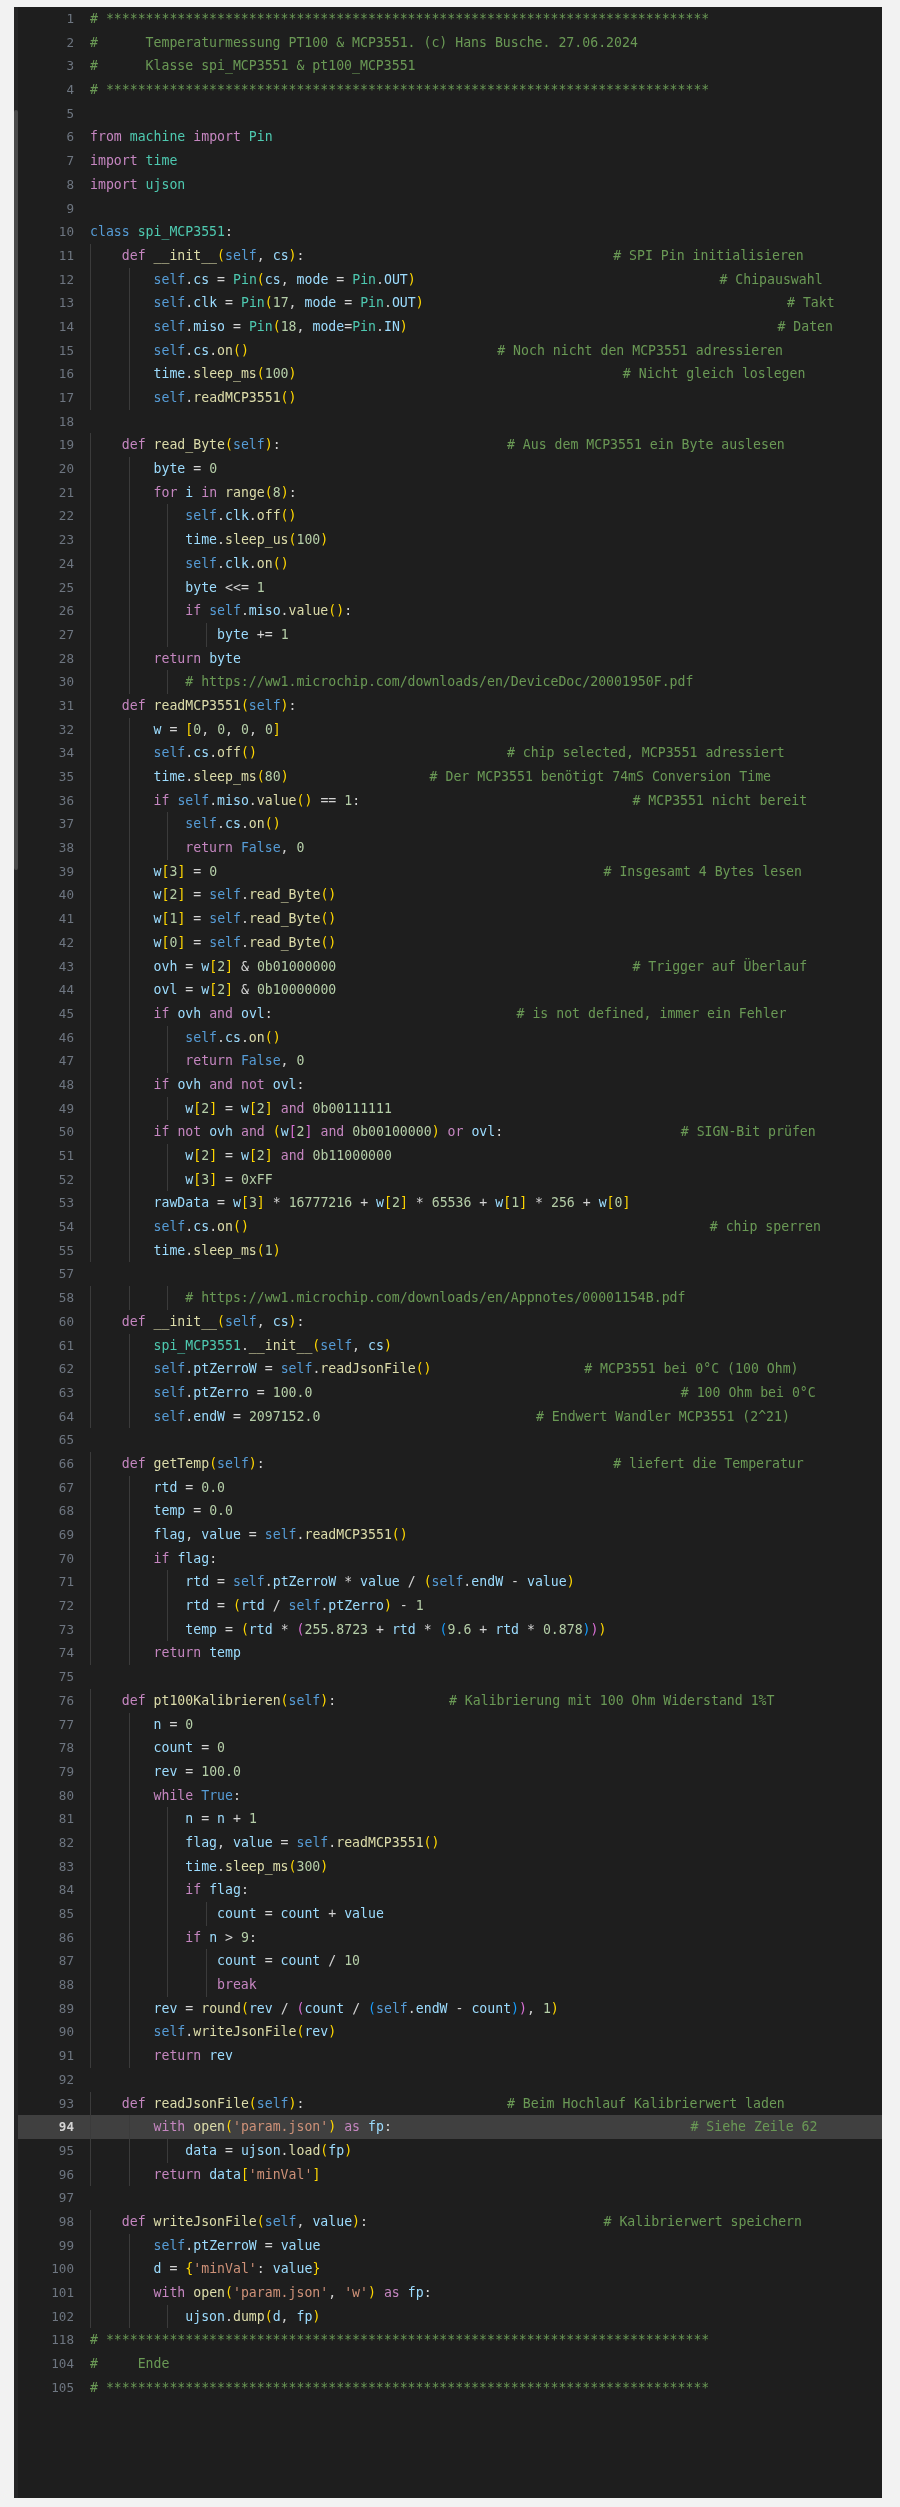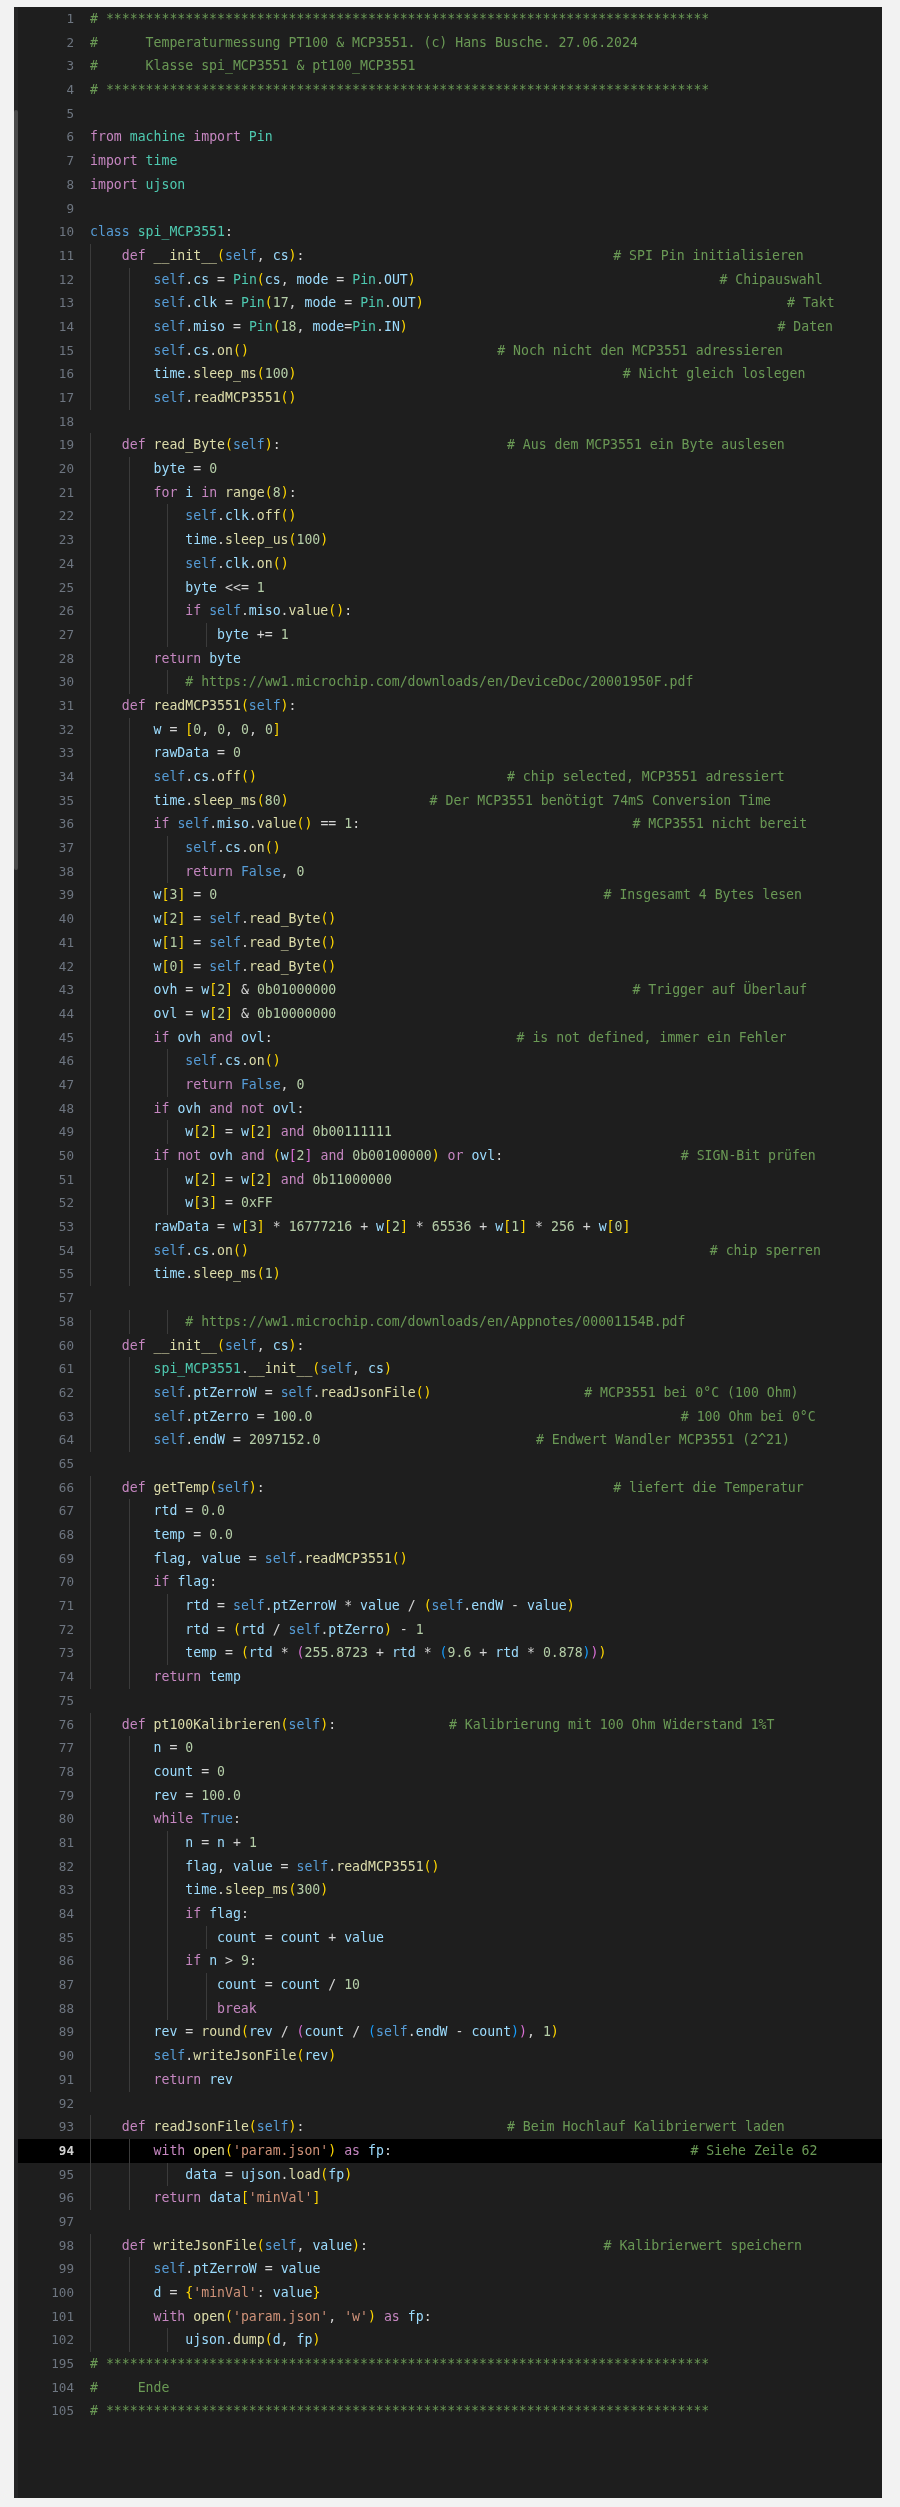--- a/index.html
+++ b/index.html
@@ -15,21 +15,21 @@
   .left-strip{position:absolute;left:0;top:0;width:14px;height:2507px;background:#f2f2f2;}
   .right-strip{position:absolute;right:0;top:0;width:18px;height:2507px;background:#f2f2f2;}
   .left-scroll{position:absolute;left:14px;top:7px;width:4px;height:2491px;background:#252526;}
   .left-thumb{position:absolute;left:14px;top:110px;width:4px;height:760px;background:#4a4a4a;border-radius:2px;}
 
   .code-area{position:absolute;left:18px;top:7px;right:18px;bottom:9px;
              background:#1e1e1e;overflow:hidden;}
 
   .line{position:relative;height:23.7px;line-height:23.7px;white-space:pre;
         font-size:13.2px;letter-spacing:0px;}
-  .line.active{background:#000000;}
+  .line.active{background:#404040;}
 
   .ln{position:absolute;left:0;top:0;width:56px;text-align:right;
       color:#6e7681;font-size:12.6px;}
   .line.active .ln{color:#d4d4d4;font-weight:bold;}
 
   .txt{position:absolute;left:72px;top:0;}
 
   
   .guides{position:absolute;left:0;top:0;height:23.7px;pointer-events:none;}
   .g{position:absolute;top:0;width:1px;height:23.7px;background:#3b3b3b;}
@@ -85,21 +85,20 @@
       <div class="line"><div class="guides"><div class="g" style="left: 72px;"></div><div class="g" style="left: 110.64px;"></div><div class="g" style="left: 149.28px;"></div></div><span class="ln">22</span><span class="txt">            <span class="kw2">self</span><span class="op">.</span><span class="var">clk</span><span class="op">.</span><span class="fn">off</span><span class="br1">(</span><span class="br1">)</span></span></div>
       <div class="line"><div class="guides"><div class="g" style="left: 72px;"></div><div class="g" style="left: 110.64px;"></div><div class="g" style="left: 149.28px;"></div></div><span class="ln">23</span><span class="txt">            <span class="var">time</span><span class="op">.</span><span class="fn">sleep_us</span><span class="br1">(</span><span class="num">100</span><span class="br1">)</span></span></div>
       <div class="line"><div class="guides"><div class="g" style="left: 72px;"></div><div class="g" style="left: 110.64px;"></div><div class="g" style="left: 149.28px;"></div></div><span class="ln">24</span><span class="txt">            <span class="kw2">self</span><span class="op">.</span><span class="var">clk</span><span class="op">.</span><span class="fn">on</span><span class="br1">(</span><span class="br1">)</span></span></div>
       <div class="line"><div class="guides"><div class="g" style="left: 72px;"></div><div class="g" style="left: 110.64px;"></div><div class="g" style="left: 149.28px;"></div></div><span class="ln">25</span><span class="txt">            <span class="var">byte</span> <span class="op">&lt;</span><span class="op">&lt;</span><span class="op">=</span> <span class="num">1</span></span></div>
       <div class="line"><div class="guides"><div class="g" style="left: 72px;"></div><div class="g" style="left: 110.64px;"></div><div class="g" style="left: 149.28px;"></div></div><span class="ln">26</span><span class="txt">            <span class="kw">if</span> <span class="kw2">self</span><span class="op">.</span><span class="var">miso</span><span class="op">.</span><span class="fn">value</span><span class="br1">(</span><span class="br1">)</span><span class="op">:</span></span></div>
       <div class="line"><div class="guides"><div class="g" style="left: 72px;"></div><div class="g" style="left: 110.64px;"></div><div class="g" style="left: 149.28px;"></div><div class="g" style="left: 187.92px;"></div></div><span class="ln">27</span><span class="txt">                <span class="var">byte</span> <span class="op">+</span><span class="op">=</span> <span class="num">1</span></span></div>
       <div class="line"><div class="guides"><div class="g" style="left: 72px;"></div><div class="g" style="left: 110.64px;"></div></div><span class="ln">28</span><span class="txt">        <span class="kw">return</span> <span class="var">byte</span></span></div>
       <div class="line"><div class="guides"><div class="g" style="left: 72px;"></div><div class="g" style="left: 110.64px;"></div><div class="g" style="left: 149.28px;"></div></div><span class="ln">30</span><span class="txt"><span class="c">            # https://ww1.microchip.com/downloads/en/DeviceDoc/20001950F.pdf</span></span></div>
       <div class="line"><div class="guides"><div class="g" style="left: 72px;"></div></div><span class="ln">31</span><span class="txt">    <span class="kw">def</span> <span class="fn">readMCP3551</span><span class="br1">(</span><span class="kw2">self</span><span class="br1">)</span><span class="op">:</span></span></div>
       <div class="line"><div class="guides"><div class="g" style="left: 72px;"></div><div class="g" style="left: 110.64px;"></div></div><span class="ln">32</span><span class="txt">        <span class="var">w</span> <span class="op">=</span> <span class="br1">[</span><span class="num">0</span><span class="op">,</span> <span class="num">0</span><span class="op">,</span> <span class="num">0</span><span class="op">,</span> <span class="num">0</span><span class="br1">]</span></span></div>
-      <div class="line"><div class="guides"><div class="g" style="left: 72px;"></div><div class="g" style="left: 110.64px;"></div></div><span class="ln">33</span><span class="txt">        <span class="var">rawData</span> <span class="op">=</span> <span class="num">0</span></span></div>
       <div class="line"><div class="guides"><div class="g" style="left: 72px;"></div><div class="g" style="left: 110.64px;"></div></div><span class="ln">34</span><span class="txt">        <span class="kw2">self</span><span class="op">.</span><span class="var">cs</span><span class="op">.</span><span class="fn">off</span><span class="br1">(</span><span class="br1">)</span></span><span class="txt c" style="left: 488.9px;"># chip selected, MCP3551 adressiert</span></div>
       <div class="line"><div class="guides"><div class="g" style="left: 72px;"></div><div class="g" style="left: 110.64px;"></div></div><span class="ln">35</span><span class="txt">        <span class="var">time</span><span class="op">.</span><span class="fn">sleep_ms</span><span class="br1">(</span><span class="num">80</span><span class="br1">)</span></span><span class="txt c" style="left: 411.62px;"># Der MCP3551 benötigt 74mS Conversion Time</span></div>
       <div class="line"><div class="guides"><div class="g" style="left: 72px;"></div><div class="g" style="left: 110.64px;"></div></div><span class="ln">36</span><span class="txt">        <span class="kw">if</span> <span class="kw2">self</span><span class="op">.</span><span class="var">miso</span><span class="op">.</span><span class="fn">value</span><span class="br1">(</span><span class="br1">)</span> <span class="op">=</span><span class="op">=</span> <span class="num">1</span><span class="op">:</span></span><span class="txt c" style="left: 614.48px;"># MCP3551 nicht bereit</span></div>
       <div class="line"><div class="guides"><div class="g" style="left: 72px;"></div><div class="g" style="left: 110.64px;"></div><div class="g" style="left: 149.28px;"></div></div><span class="ln">37</span><span class="txt">            <span class="kw2">self</span><span class="op">.</span><span class="var">cs</span><span class="op">.</span><span class="fn">on</span><span class="br1">(</span><span class="br1">)</span></span></div>
       <div class="line"><div class="guides"><div class="g" style="left: 72px;"></div><div class="g" style="left: 110.64px;"></div><div class="g" style="left: 149.28px;"></div></div><span class="ln">38</span><span class="txt">            <span class="kw">return</span> <span class="kw2">False</span><span class="op">,</span> <span class="num">0</span></span></div>
       <div class="line"><div class="guides"><div class="g" style="left: 72px;"></div><div class="g" style="left: 110.64px;"></div></div><span class="ln">39</span><span class="txt">        <span class="var">w</span><span class="br1">[</span><span class="num">3</span><span class="br1">]</span> <span class="op">=</span> <span class="num">0</span></span><span class="txt c" style="left: 585.5px;"># Insgesamt 4 Bytes lesen</span></div>
       <div class="line"><div class="guides"><div class="g" style="left: 72px;"></div><div class="g" style="left: 110.64px;"></div></div><span class="ln">40</span><span class="txt">        <span class="var">w</span><span class="br1">[</span><span class="num">2</span><span class="br1">]</span> <span class="op">=</span> <span class="kw2">self</span><span class="op">.</span><span class="fn">read_Byte</span><span class="br1">(</span><span class="br1">)</span></span></div>
       <div class="line"><div class="guides"><div class="g" style="left: 72px;"></div><div class="g" style="left: 110.64px;"></div></div><span class="ln">41</span><span class="txt">        <span class="var">w</span><span class="br1">[</span><span class="num">1</span><span class="br1">]</span> <span class="op">=</span> <span class="kw2">self</span><span class="op">.</span><span class="fn">read_Byte</span><span class="br1">(</span><span class="br1">)</span></span></div>
       <div class="line"><div class="guides"><div class="g" style="left: 72px;"></div><div class="g" style="left: 110.64px;"></div></div><span class="ln">42</span><span class="txt">        <span class="var">w</span><span class="br1">[</span><span class="num">0</span><span class="br1">]</span> <span class="op">=</span> <span class="kw2">self</span><span class="op">.</span><span class="fn">read_Byte</span><span class="br1">(</span><span class="br1">)</span></span></div>
       <div class="line"><div class="guides"><div class="g" style="left: 72px;"></div><div class="g" style="left: 110.64px;"></div></div><span class="ln">43</span><span class="txt">        <span class="var">ovh</span> <span class="op">=</span> <span class="var">w</span><span class="br1">[</span><span class="num">2</span><span class="br1">]</span> <span class="op">&amp;</span> <span class="num">0b01000000</span></span><span class="txt c" style="left: 614.48px;"># Trigger auf Überlauf</span></div>
@@ -153,18 +152,18 @@
       <div class="line"><div class="guides"><div class="g" style="left: 72px;"></div></div><span class="ln">93</span><span class="txt">    <span class="kw">def</span> <span class="fn">readJsonFile</span><span class="br1">(</span><span class="kw2">self</span><span class="br1">)</span><span class="op">:</span></span><span class="txt c" style="left: 488.9px;"># Beim Hochlauf Kalibrierwert laden</span></div>
       <div class="line active"><div class="guides"><div class="g" style="left: 72px;"></div><div class="g" style="left: 110.64px;"></div></div><span class="ln">94</span><span class="txt">        <span class="kw">with</span> <span class="fn">open</span><span class="br1">(</span><span class="str">'param.json'</span><span class="br1">)</span> <span class="kw">as</span> <span class="var">fp</span><span class="op">:</span></span><span class="txt c" style="left: 672.44px;"># Siehe Zeile 62</span></div>
       <div class="line"><div class="guides"><div class="g" style="left: 72px;"></div><div class="g" style="left: 110.64px;"></div><div class="g" style="left: 149.28px;"></div></div><span class="ln">95</span><span class="txt">            <span class="var">data</span> <span class="op">=</span> <span class="var">ujson</span><span class="op">.</span><span class="fn">load</span><span class="br1">(</span><span class="var">fp</span><span class="br1">)</span></span></div>
       <div class="line"><div class="guides"><div class="g" style="left: 72px;"></div><div class="g" style="left: 110.64px;"></div></div><span class="ln">96</span><span class="txt">        <span class="kw">return</span> <span class="var">data</span><span class="br1">[</span><span class="str">'minVal'</span><span class="br1">]</span></span></div>
       <div class="line"><span class="ln">97</span><span class="txt"></span></div>
       <div class="line"><div class="guides"><div class="g" style="left: 72px;"></div></div><span class="ln">98</span><span class="txt">    <span class="kw">def</span> <span class="fn">writeJsonFile</span><span class="br1">(</span><span class="kw2">self</span><span class="op">,</span> <span class="var">value</span><span class="br1">)</span><span class="op">:</span></span><span class="txt c" style="left: 585.5px;"># Kalibrierwert speichern</span></div>
       <div class="line"><div class="guides"><div class="g" style="left: 72px;"></div><div class="g" style="left: 110.64px;"></div></div><span class="ln">99</span><span class="txt">        <span class="kw2">self</span><span class="op">.</span><span class="var">ptZerroW</span> <span class="op">=</span> <span class="var">value</span></span></div>
       <div class="line"><div class="guides"><div class="g" style="left: 72px;"></div><div class="g" style="left: 110.64px;"></div></div><span class="ln">100</span><span class="txt">        <span class="var">d</span> <span class="op">=</span> <span class="br1">{</span><span class="str">'minVal'</span><span class="op">:</span> <span class="var">value</span><span class="br1">}</span></span></div>
       <div class="line"><div class="guides"><div class="g" style="left: 72px;"></div><div class="g" style="left: 110.64px;"></div></div><span class="ln">101</span><span class="txt">        <span class="kw">with</span> <span class="fn">open</span><span class="br1">(</span><span class="str">'param.json'</span><span class="op">,</span> <span class="str">'w'</span><span class="br1">)</span> <span class="kw">as</span> <span class="var">fp</span><span class="op">:</span></span></div>
       <div class="line"><div class="guides"><div class="g" style="left: 72px;"></div><div class="g" style="left: 110.64px;"></div><div class="g" style="left: 149.28px;"></div></div><span class="ln">102</span><span class="txt">            <span class="var">ujson</span><span class="op">.</span><span class="fn">dump</span><span class="br1">(</span><span class="var">d</span><span class="op">,</span> <span class="var">fp</span><span class="br1">)</span></span></div>
-      <div class="line"><span class="ln">195</span><span class="txt"><span class="c"># ****************************************************************************</span></span></div>
+      <div class="line"><span class="ln">118</span><span class="txt"><span class="c"># ****************************************************************************</span></span></div>
       <div class="line"><span class="ln">104</span><span class="txt"><span class="c">#     Ende</span></span></div>
       <div class="line"><span class="ln">105</span><span class="txt"><span class="c"># ****************************************************************************</span></span></div>
     </div>
 
 </div>
 
 </body></html>

